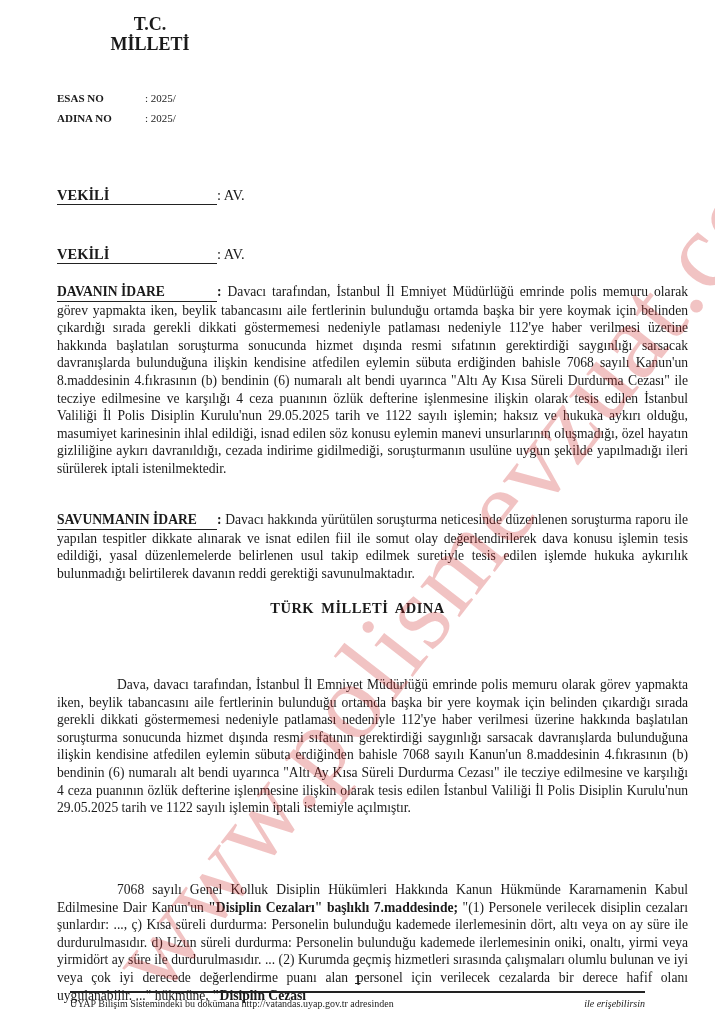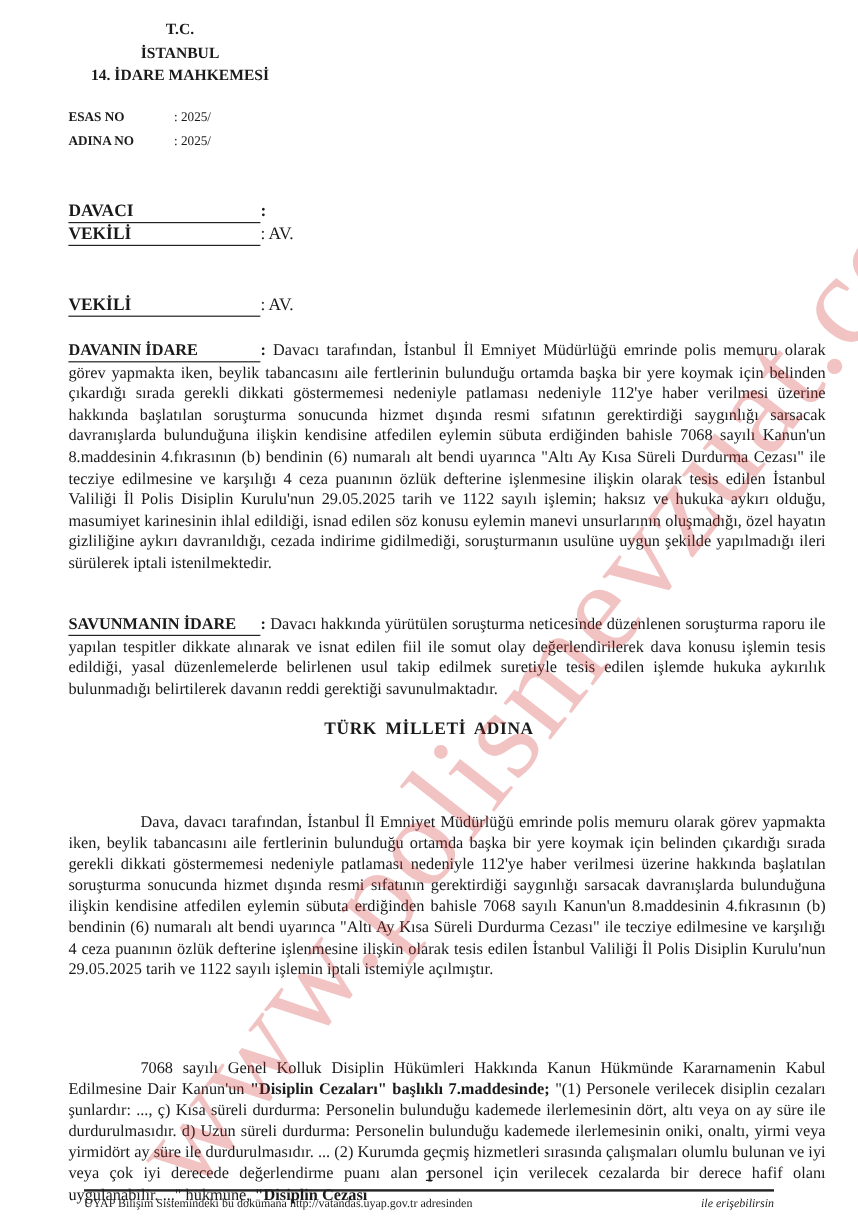--- a/index.html
+++ b/index.html
@@ -1,21 +1,21 @@
 <!DOCTYPE html>
 <html><head>
   <meta charset="utf-8">
   <style>
     html, body { margin: 0; padding: 0; }
     body {
       width: 715px; height: 1024px; background: #ffffff; position: relative; overflow: hidden;
       font-family: "Liberation Serif", "DejaVu Serif", serif; color: #1a1a1a;
     }
     .page { position: absolute; left: 0; top: 0; width: 715px; height: 1024px; }
-    .hdr { position: absolute; left: 0; width: 300px; text-align: center; font-weight: bold; font-size: 13px; line-height: 20px; }
+    .hdr { position: absolute; left: 0; width: 300px; text-align: center; font-weight: bold; font-size: 18px; line-height: 20px; }
     .hdr1 { top: 14px; } .hdr2 { top: 34px; } .hdr3 { top: 53px; }
     .meta { position: absolute; left: 57px; font-weight: bold; font-size: 11px; }
     .meta .val { font-weight: normal; }
     .meta .lbl { display: inline-block; width: 88px; }
     .party { position: absolute; left: 57px; font-size: 14.5px; height: 19px; line-height: 18px; }
     .party .lbl { display: inline-block; width: 160px; border-bottom: 1.5px solid #222; font-weight: bold; }
     .party .colon { font-weight: bold; }
     .para { position: absolute; left: 57px; width: 631px; font-size: 13.6px; line-height: 17.6px; text-align: justify; }
     .para .lbl { font-weight: bold; border-bottom: 1.5px solid #222; display: inline-block; }
     .para .colon { font-weight: bold; }
@@ -31,33 +31,29 @@
       pointer-events: none; letter-spacing: 2px;
     }
     b { font-weight: bold; }
   </style>
 </head>
 <body>
 
 <div class="page">
 
   <div class="hdr hdr1">T.C.</div>
-  <div class="hdr hdr2">İSTANBUL</div>
-  <div class="hdr hdr3">14. İDARE MAHKEMESİ</div>
+  <div class="hdr hdr2">MİLLETİ</div>
 
   <div class="meta" style="top:92px">
     <span class="lbl">ESAS NO</span><span class="val">: 2025/</span>
   </div>
   <div class="meta" style="top:112px">
     <span class="lbl">ADINA NO</span><span class="val">: 2025/</span>
   </div>
 
-  <div class="party" style="top:167px">
-    <span class="lbl">DAVACI</span><span class="colon">:</span>
-  </div>
   <div class="party" style="top:186px">
     <span class="lbl">VEKİLİ</span><span>: AV.</span>
   </div>
   <div class="party" style="top:245px">
     <span class="lbl">VEKİLİ</span><span>: AV.</span>
   </div>
 
   <div class="para" style="top:283px">
     <span class="lbl" style="width:160px">DAVANIN İDARE</span><span class="colon">:</span>
     <span>Davacı tarafından, İstanbul İl Emniyet Müdürlüğü emrinde polis memuru olarak görev yapmakta iken, beylik tabancasını aile fertlerinin bulunduğu ortamda başka bir yere koymak için belinden çıkardığı sırada gerekli dikkati göstermemesi nedeniyle patlaması nedeniyle 112'ye haber verilmesi üzerine hakkında başlatılan soruşturma sonucunda hizmet dışında resmi sıfatının gerektirdiği saygınlığı sarsacak davranışlarda bulunduğuna ilişkin kendisine atfedilen eylemin sübuta erdiğinden bahisle 7068 sayılı Kanun'un 8.maddesinin 4.fıkrasının (b) bendinin (6) numaralı alt bendi uyarınca "Altı Ay Kısa Süreli Durdurma Cezası" ile tecziye edilmesine ve karşılığı 4 ceza puanının özlük defterine işlenmesine ilişkin olarak tesis edilen İstanbul Valiliği İl Polis Disiplin Kurulu'nun 29.05.2025 tarih ve 1122 sayılı işlemin; haksız ve hukuka aykırı olduğu, masumiyet karinesinin ihlal edildiği, isnad edilen söz konusu eylemin manevi unsurlarının oluşmadığı, özel hayatın gizliliğine aykırı davranıldığı, cezada indirime gidilmediği, soruşturmanın usulüne uygun şekilde yapılmadığı ileri sürülerek iptali istenilmektedir.</span>

